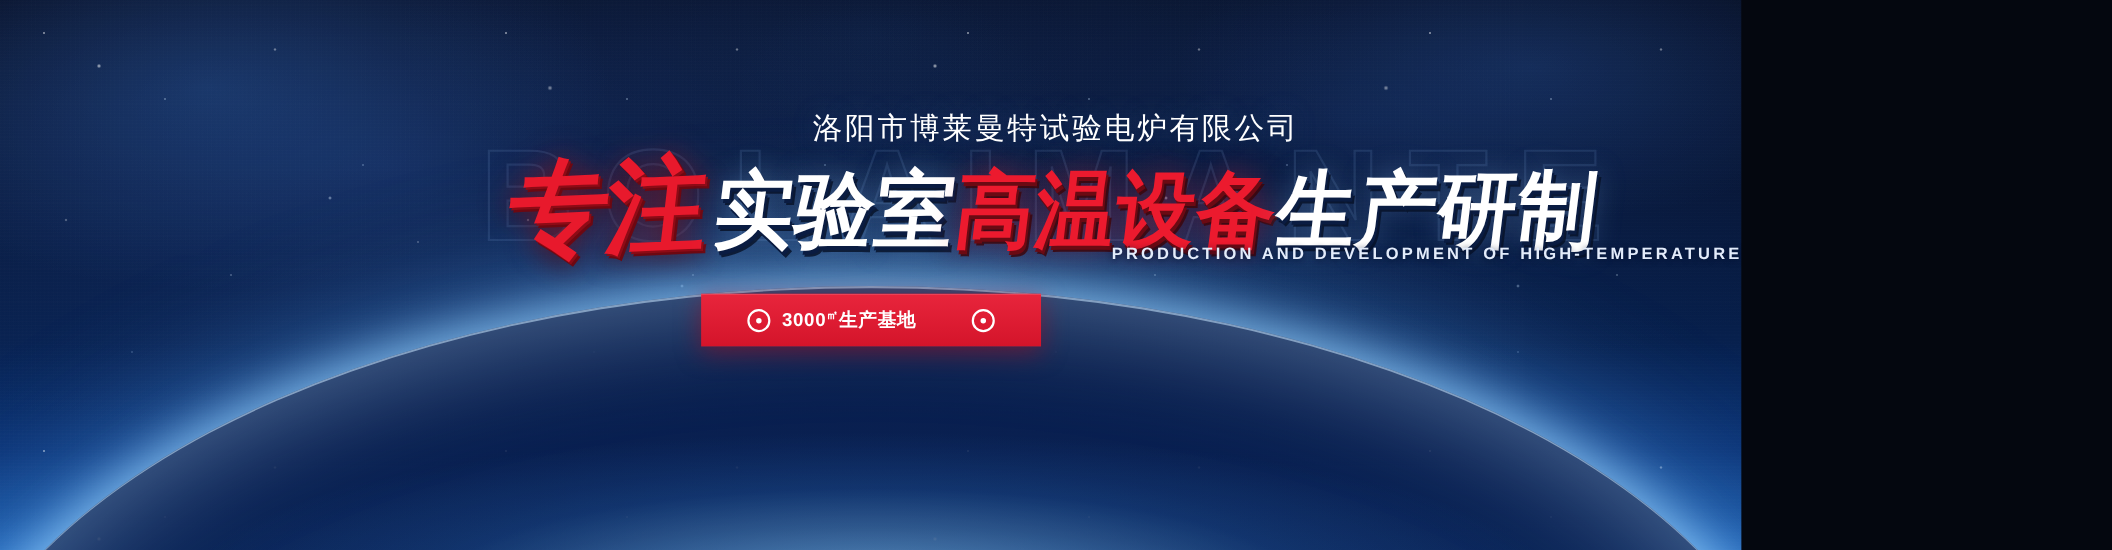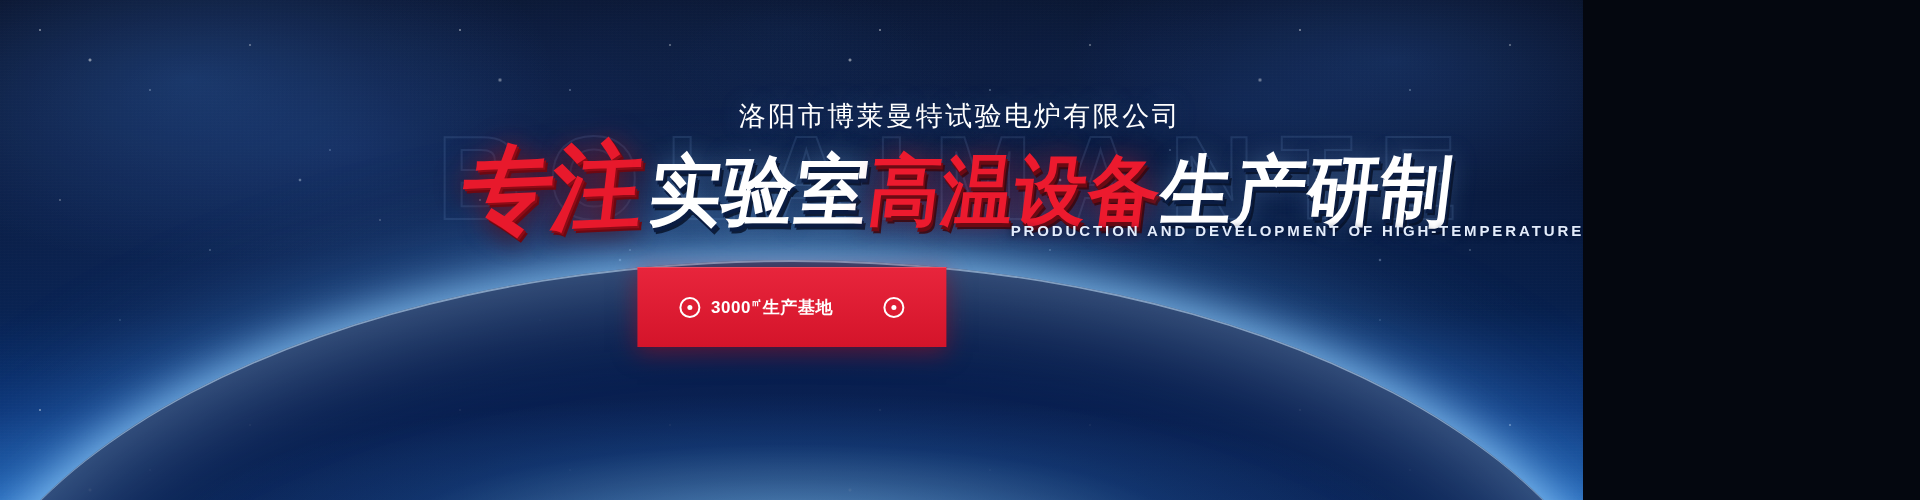--- a/index.html
+++ b/index.html
@@ -133,21 +133,21 @@
   .subtitle{
     position:absolute;top:222px;left:0;width:1920px;text-align:right;
     color:#e3ecfb;font-size:15px;font-weight:bold;letter-spacing:2.9px;
     text-shadow:0 1px 6px rgba(0,16,48,.9);
     white-space:nowrap;
   }
 
   .badgebar{
     position:absolute;top:267px;left:50%;transform:translateX(-50%);
     height:48px;display:flex;align-items:center;justify-content:center;gap:50px;
-    padding:16px 42px;
+    padding:0 42px;
     background:linear-gradient(180deg,#e8253c 0%,#d4142a 100%);
     box-shadow:0 5px 22px rgba(160,10,30,.55), inset 0 1px 0 rgba(255,255,255,.18);
   }
   .badge{display:flex;align-items:center;gap:11px;white-space:nowrap;}
   .badge-ico{
     width:17px;height:17px;border-radius:50%;
     border:2px solid #ffffff;position:relative;flex:0 0 auto;
   }
   .badge-ico::after{
     content:"";position:absolute;left:50%;top:50%;

